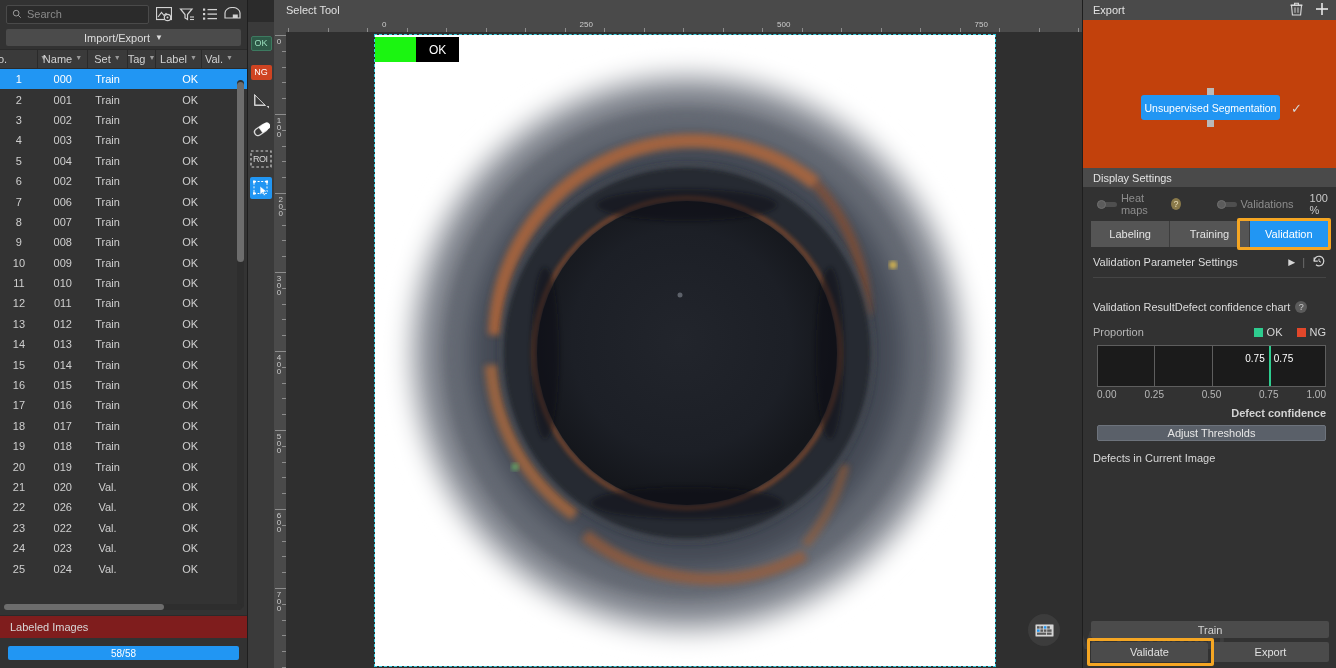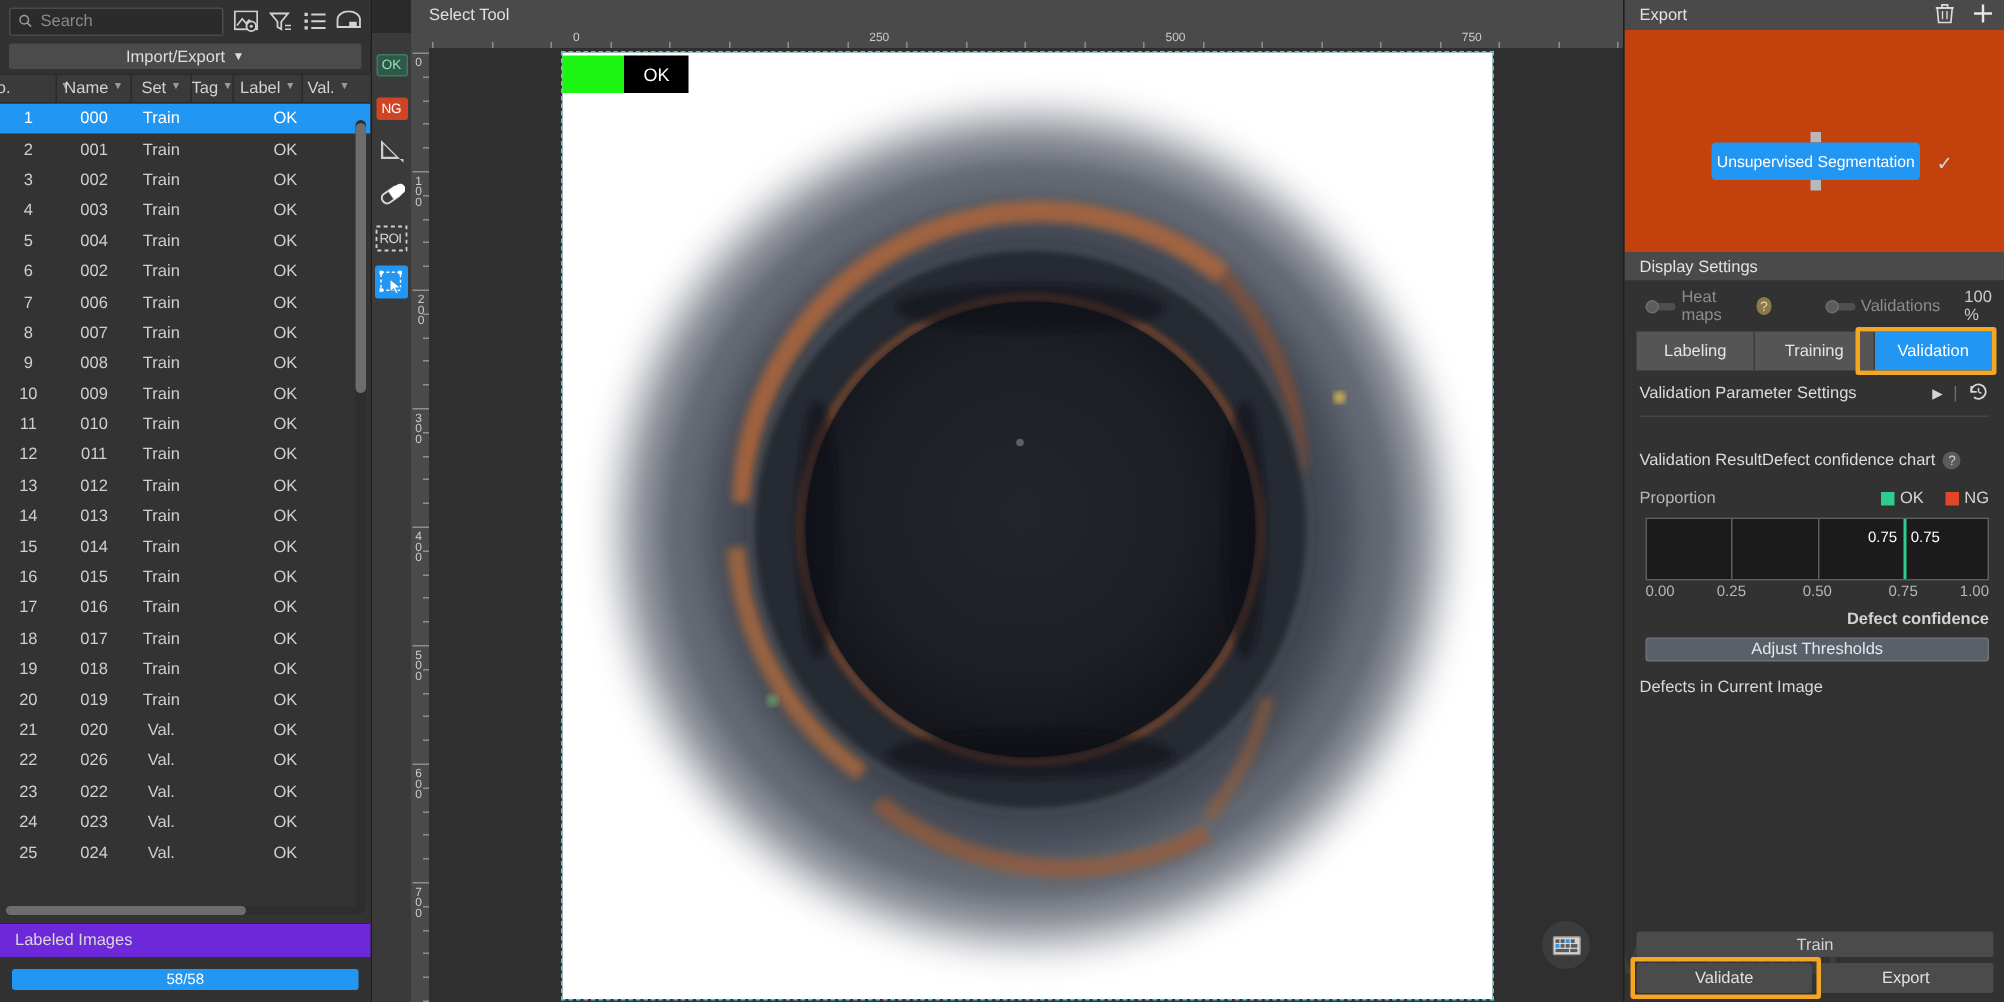--- a/index.html
+++ b/index.html
@@ -72,21 +72,21 @@
   }
   #hscroll {
     position: absolute; left: 4px; bottom: 58px; height: 6px; width: 160px;
     background: #6d6d6d; border-radius: 3px;
   }
   #hscroll-track {
     position: absolute; left: 4px; bottom: 58px; height: 6px; width: 238px;
     background: #2e2e2e; border-radius: 3px;
   }
   .labeled-bar {
-    height: 23px; background: #6d28d9; border-top: 1px solid #2a2a2a;
+    height: 23px; background: #7f1d1d; border-top: 1px solid #2a2a2a;
     display: flex; align-items: center; padding-left: 10px; font-size: 11px; color: #d8d8d8;
   }
   .prog-wrap { height: 30px; background: #323232; display: flex; align-items: center; padding: 0 8px; }
   .prog {
     flex: 1; height: 14px; background: #2196f3; border-radius: 2px;
     display: flex; align-items: center; justify-content: center;
     font-size: 10px; color: #fff;
   }
 
   

